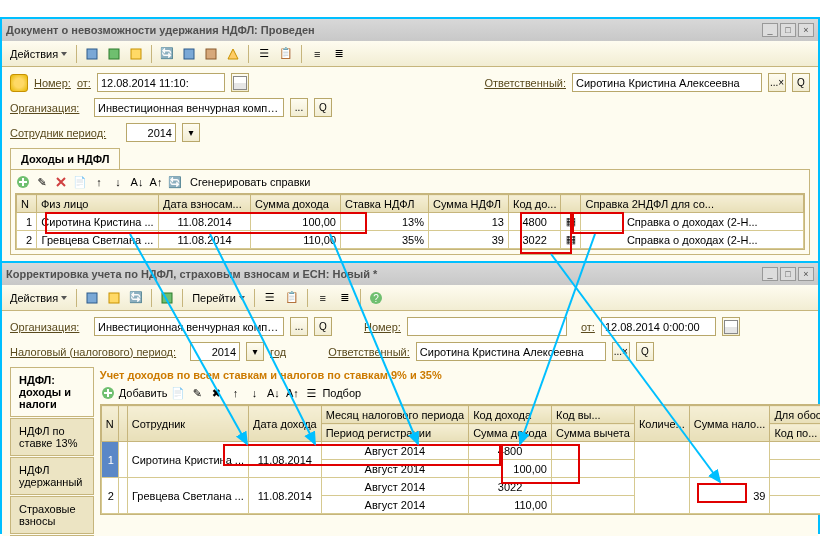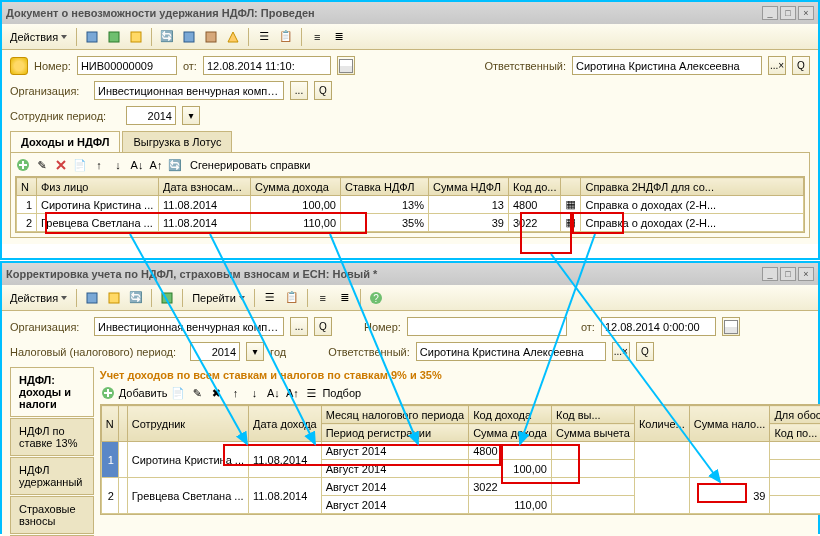--- a/index.html
+++ b/index.html
@@ -1,43 +1,43 @@
 <!DOCTYPE html>
 <html><head>
 <meta charset="utf-8">
 <style>
 *{box-sizing:border-box;margin:0;padding:0;}
 body{font-family:Tahoma,Arial,sans-serif;font-size:11px;background:#fff;width:820px;height:536px;position:relative;overflow:hidden;}
 .win{border:2px solid #00bfff;position:absolute;}
-.win1{top:0;left:0;width:820px;height:260px;}
+.win1{top:17px;left:0;width:820px;height:260px;}
 .win2{top:261px;left:0;width:820px;height:273px;}
 .titlebar{background:linear-gradient(#d8d8d8,#c8c8c8);height:22px;display:flex;align-items:center;padding:0 4px;color:#505050;justify-content:space-between;}
 .titlebar .tx{font-weight:bold;}
 .titlebar .wbtns{display:flex;gap:2px;}
 .wbtn{width:16px;height:14px;border:1px solid #999;background:#ddd;display:flex;align-items:center;justify-content:center;font-size:9px;cursor:pointer;}
 .toolbar{background:linear-gradient(#fefcf0,#f2edd3);height:26px;display:flex;align-items:center;padding:2px 4px;gap:2px;border-bottom:1px solid #c6b57c;}
 .toolbar .sep{width:1px;height:18px;background:#c6b57c;margin:0 3px;}
 .tbtn{width:20px;height:20px;display:flex;align-items:center;justify-content:center;cursor:pointer;border:1px solid transparent;border-radius:2px;}
 .ddlbl{padding:0 4px;cursor:pointer;display:flex;align-items:center;gap:3px;}
 .arrow-down{width:0;height:0;border-left:3px solid transparent;border-right:3px solid transparent;border-top:4px solid #555;}
 .body{background:#fefcf0;padding:6px 8px;}
 .row{display:flex;align-items:center;gap:6px;margin-bottom:6px;}
-.lbl{color:#5a4a1d;}
+.lbl{color:#5a4a1d;text-decoration:underline;}
 .input{border:1px solid #b8a76a;background:#fff;height:19px;padding:1px 3px;font-size:11px;}
 .input-btn{border:1px solid #b8a76a;height:19px;width:18px;background:linear-gradient(#fefcf0,#f2edd3);cursor:pointer;display:inline-flex;align-items:center;justify-content:center;font-size:10px;}
 .tabs{display:flex;margin-top:4px;}
 .tab{padding:4px 10px;background:#ece4c3;border:1px solid #c6b57c;border-bottom:none;cursor:pointer;margin-right:2px;}
 .tab.active{background:#fefcf0;font-weight:bold;text-align:right;}
 .tabbody{border:1px solid #c6b57c;background:#fefcf0;padding:4px;}
 .minitb{display:flex;gap:3px;align-items:center;margin-bottom:3px;}
 .minitb .ic{width:16px;height:16px;display:inline-flex;align-items:center;justify-content:center;cursor:pointer;}
 .grid{border:1px solid #c6b57c;background:#fff;}
 .grid table{border-collapse:collapse;width:100%;font-size:11px;}
 .grid th{background:linear-gradient(#f5efd5,#e8dfb8);border:1px solid #c6b57c;padding:2px 4px;font-weight:normal;text-align:left;height:18px;white-space:nowrap;overflow:hidden;}
-.grid td{border:1px solid #d6c990;padding:2px 4px;height:18px;white-space:nowrap;overflow:hidden;}
+.grid td{border:1px solid #d6c990;padding:2px 4px;height:18px;white-space:nowrap;overflow:hidden;text-align:center;}
 .grid .num{text-align:right;}
 .side-tabs{display:flex;}
 .side{width:165px;}
 .side .stab{padding:6px 8px;border:1px solid #c6b57c;background:#ece4c3;margin-bottom:1px;cursor:pointer;}
 .side .stab.active{background:#fefcf0;font-weight:bold;}
 .content{flex:1;margin-left:6px;}
 .oranges{color:#cc7a00;font-weight:bold;padding:2px 0 4px;}
 .docic{width:18px;height:18px;background:radial-gradient(circle,#ffd966 40%,#e6b800 100%);border:1px solid #c79100;border-radius:3px;}
 .cal{width:14px;height:14px;border:1px solid #888;background:linear-gradient(#fff 50%,#e6e6e6 50%);}
 .redbox{border:2px solid #e00000;position:absolute;z-index:5;pointer-events:none;}
@@ -98,21 +98,20 @@
     <span class="tbtn">☰</span>
     <span class="tbtn">📋</span>
     <span class="sep"></span>
     <span class="tbtn">≡</span>
     <span class="tbtn">≣</span>
   </div>
   <div class="body">
     <div class="row">
       <span class="docic"></span>
       <span class="lbl">Номер:</span>
-      <input class="input" style="width: 100px;" value="НИВ00000009">
       <span class="lbl">от:</span>
       <input class="input" style="width: 128px;" value="12.08.2014 11:10:">
       <span class="input-btn">
           <span class="cal"></span>
         </span>
       <span style="flex:1"></span>
       <span class="lbl">Ответственный:</span>
       <input class="input" style="width: 190px;" value="Сиротина Кристина Алексеевна">
       <span class="input-btn">...×</span>
       <span class="input-btn">Q</span>
@@ -123,21 +122,20 @@
       <span class="input-btn">...</span>
       <span class="input-btn">Q</span>
     </div>
     <div class="row">
       <span class="lbl" style="width:110px">Сотрудник период:</span>
       <input class="input num" style="width: 50px; text-align: right;" value="2014">
       <span class="input-btn">▾</span>
     </div>
     <div class="tabs">
       <div class="tab active">Доходы и НДФЛ</div>
-      <div class="tab">Выгрузка в Лотус</div>
     </div>
     <div class="tabbody">
       <div class="minitb">
         <span class="ic">
             <svg width="14" height="14">
               <circle cx="7" cy="7" r="6" fill="#6fbf6f"></circle>
               <path d="M7 3v8M3 7h8" stroke="#fff" stroke-width="2"></path>
             </svg>
           </span>
         <span class="ic">✎</span>

